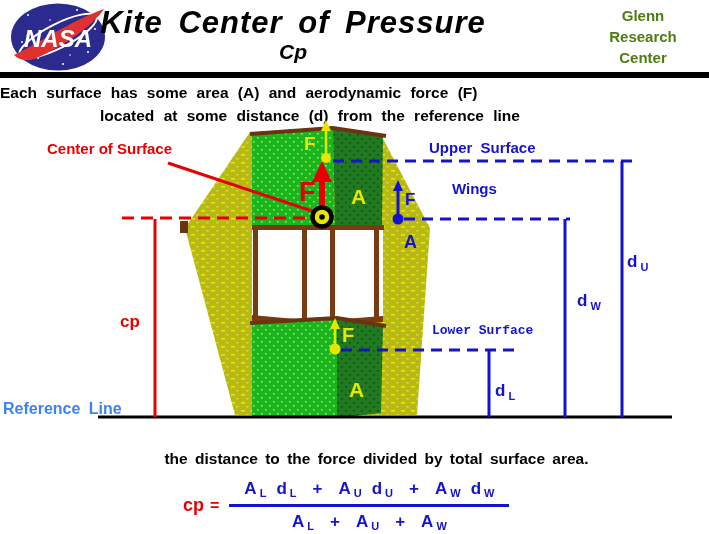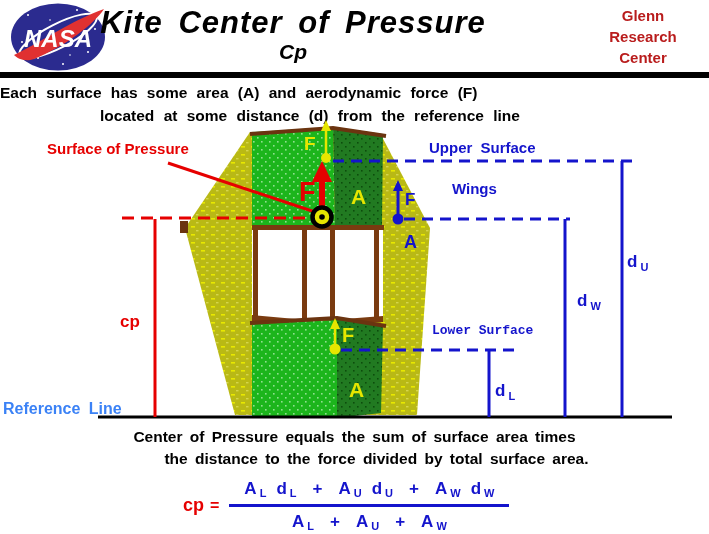--- a/index.html
+++ b/index.html
@@ -5,21 +5,21 @@
   html,body{margin:0;padding:0;background:#fff;}
   .stage{
     position:relative;width:709px;height:534px;background:#ffffff;
     font-family:"Liberation Sans",sans-serif;overflow:hidden;
   }
   .abs{position:absolute;}
   
   .title-block{left:0;top:6px;width:586px;text-align:center;color:#000;}
   .title{font-size:31px;font-weight:bold;font-style:italic;letter-spacing:1px;word-spacing:6px;line-height:34px;}
   .subtitle{font-size:21px;font-weight:bold;font-style:italic;line-height:24px;}
-  .org-block{right:10px;top:5px;width:112px;text-align:center;font-size:15px;font-weight:bold;line-height:21px;color:#b91c1c;}
+  .org-block{right:10px;top:5px;width:112px;text-align:center;font-size:15px;font-weight:bold;line-height:21px;color:#4d7c0f;}
   .header-bar{left:0;top:72px;width:709px;height:6px;background:#000;}
   .logo{left:8px;top:2px;width:100px;height:70px;}
   
   .intro1{left:0;top:84px;width:709px;text-align:left;font-size:15.5px;font-weight:bold;word-spacing:5px;color:#000;}
   .intro2{left:0;top:107px;width:620px;text-align:center;font-size:15.5px;font-weight:bold;word-spacing:5px;color:#000;}
   .cap1{left:0;top:428px;width:709px;text-align:center;font-size:15.5px;font-weight:bold;word-spacing:3px;color:#000;}
   .cap2{left:0;top:450px;width:705px;text-align:center;font-size:15.5px;font-weight:bold;word-spacing:3px;color:#000;margin-left:24px;}
   
   .lbl{white-space:nowrap;font-weight:bold;}
   .red{color:#e60000;}
@@ -153,40 +153,39 @@
     <circle cx="322" cy="217" r="2.8" fill="#000000"></circle>
 
     <line x1="326" y1="155" x2="326" y2="129" stroke="#e6e600" stroke-width="2.5"></line>
     <polygon points="326,120 321,131 331,131" fill="#e6e600"></polygon>
     <circle cx="326" cy="158" r="5" fill="#e6e600"></circle>
     <line x1="335" y1="346" x2="335" y2="328" stroke="#e6e600" stroke-width="2.5"></line>
     <polygon points="335,318 330,329 340,329" fill="#e6e600"></polygon>
     <circle cx="335" cy="349" r="5.5" fill="#e6e600"></circle>
   </svg>
 
-  <div class="abs lbl red cop-label">Surface of Pressure</div>
+  <div class="abs lbl red cop-label">Center of Surface</div>
   <div class="abs lbl blue upper-label">Upper Surface</div>
   <div class="abs lbl blue wings-label">Wings</div>
   <div class="abs lbl blue lower-label">Lower Surface</div>
   <div class="abs lbl red cp-label">cp</div>
   <div class="abs lbl blk ref-label">Reference Line</div>
 
   <div class="abs lbl yel f-yel-up">F</div>
   <div class="abs lbl red f-red">F</div>
   <div class="abs lbl yel a-yel-up">A</div>
   <div class="abs lbl blue f-blue">F</div>
   <div class="abs lbl blue a-blue">A</div>
   <div class="abs lbl yel f-yel-lo">F</div>
   <div class="abs lbl yel a-yel-lo">A</div>
 
   <div class="abs lbl blue d-lbl d-u"><span>d</span><span class="sub">U</span></div>
   <div class="abs lbl blue d-lbl d-w"><span>d</span><span class="sub">W</span></div>
   <div class="abs lbl blue d-lbl d-l"><span>d</span><span class="sub">L</span></div>
 
-  <div class="abs cap1">Center of Pressure equals the sum of surface area times</div>
   <div class="abs cap2">the distance to the force divided by total surface area.</div>
 
   <div class="abs equation">
     <span class="eq-lhs red lbl">cp</span>
     <span class="eq-sign red lbl">=</span>
     <div class="fraction">
       <div class="fr-row num">
         <span class="term">
             <span>A</span>
             <span class="sub">L</span>

